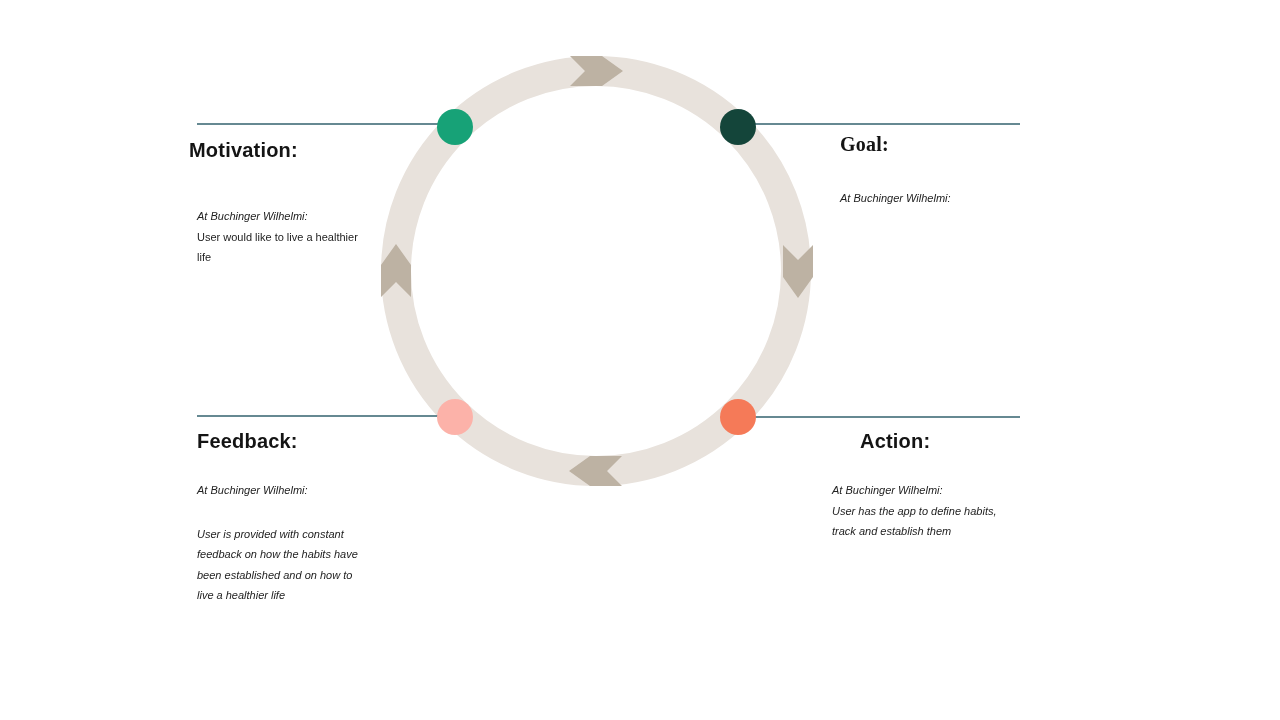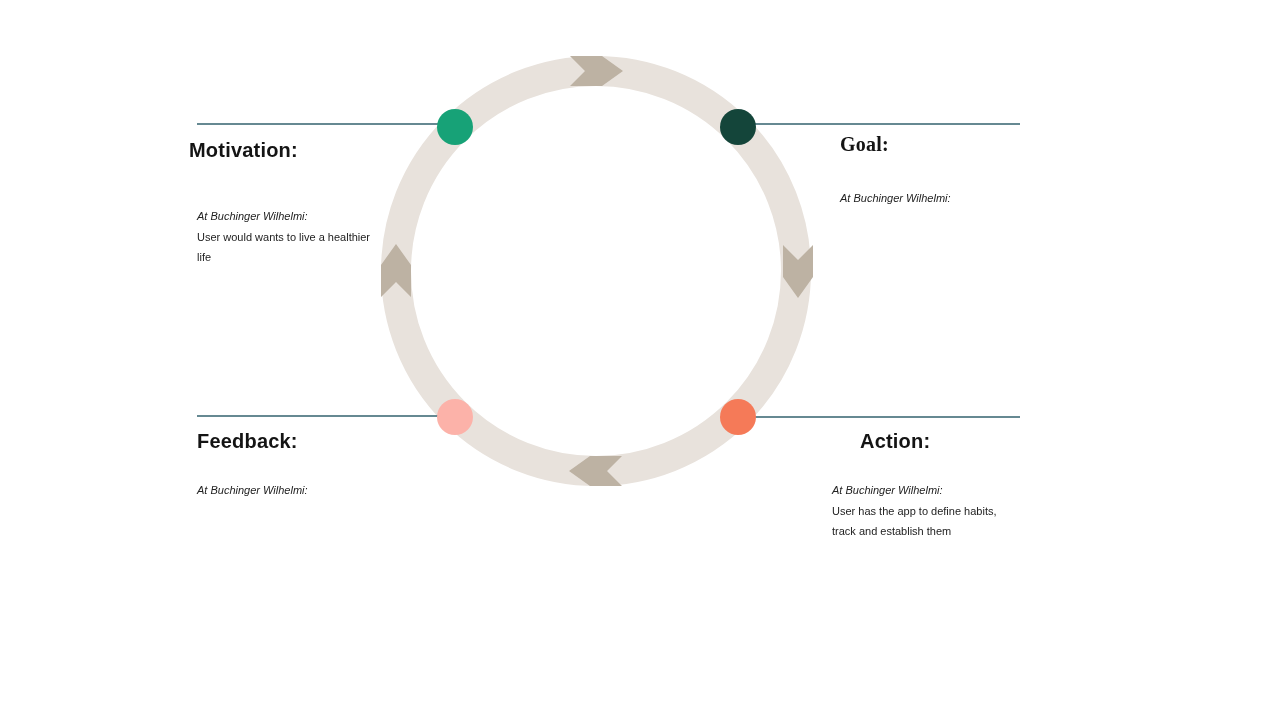--- a/index.html
+++ b/index.html
@@ -31,20 +31,21 @@
   .body-text {
     position: absolute;
     font-size: 11px;
     line-height: 20.5px;
     color: #222222;
   }
   .context-line {
     font-style: italic;
   }
   .body-italic {
+    font-style: italic;
   }
   .para-gap {
     margin-top: 23px;
   }
 </style>
 </head>
 <body>
 
 <div class="canvas">
 
@@ -66,31 +67,32 @@
 
     <circle cx="455" cy="127" r="18" fill="#17a277"></circle>
     <circle cx="738" cy="127" r="18" fill="#14453a"></circle>
     <circle cx="455" cy="417" r="18" fill="#fcb2a9"></circle>
     <circle cx="738" cy="417" r="18" fill="#f57a58"></circle>
   </svg>
 
   <h2 class="section-title" style="left:189px; top:139px;">Motivation:</h2>
   <div class="body-text" style="left:197px; top:206px; width:176px;">
     <div class="context-line">At Buchinger Wilhelmi:</div>
-    <div>User would wants to live a healthier life</div>
+    <div>User would like to live a healthier life</div>
   </div>
 
   <h2 class="section-title" style="left:840px; top:133px;font-family:Liberation Serif, serif;">Goal:</h2>
   <div class="body-text" style="left:840px; top:188px; width:180px;">
     <div class="context-line">At Buchinger Wilhelmi:</div>
   </div>
 
   <h2 class="section-title" style="left:197px; top:430px;">Feedback:</h2>
   <div class="body-text" style="left:197px; top:480px; width:163px;">
     <div class="context-line">At Buchinger Wilhelmi:</div>
+    <div class="body-italic para-gap">User is provided with constant feedback on how the habits have been established and on how to live a healthier life</div>
   </div>
 
   <h2 class="section-title" style="left:860px; top:430px;">Action:</h2>
   <div class="body-text" style="left:832px; top:480px; width:172px;">
     <div class="context-line">At Buchinger Wilhelmi:</div>
     <div class="body-italic">User has the app to define habits, track and establish them</div>
   </div>
 
 </div>
 

